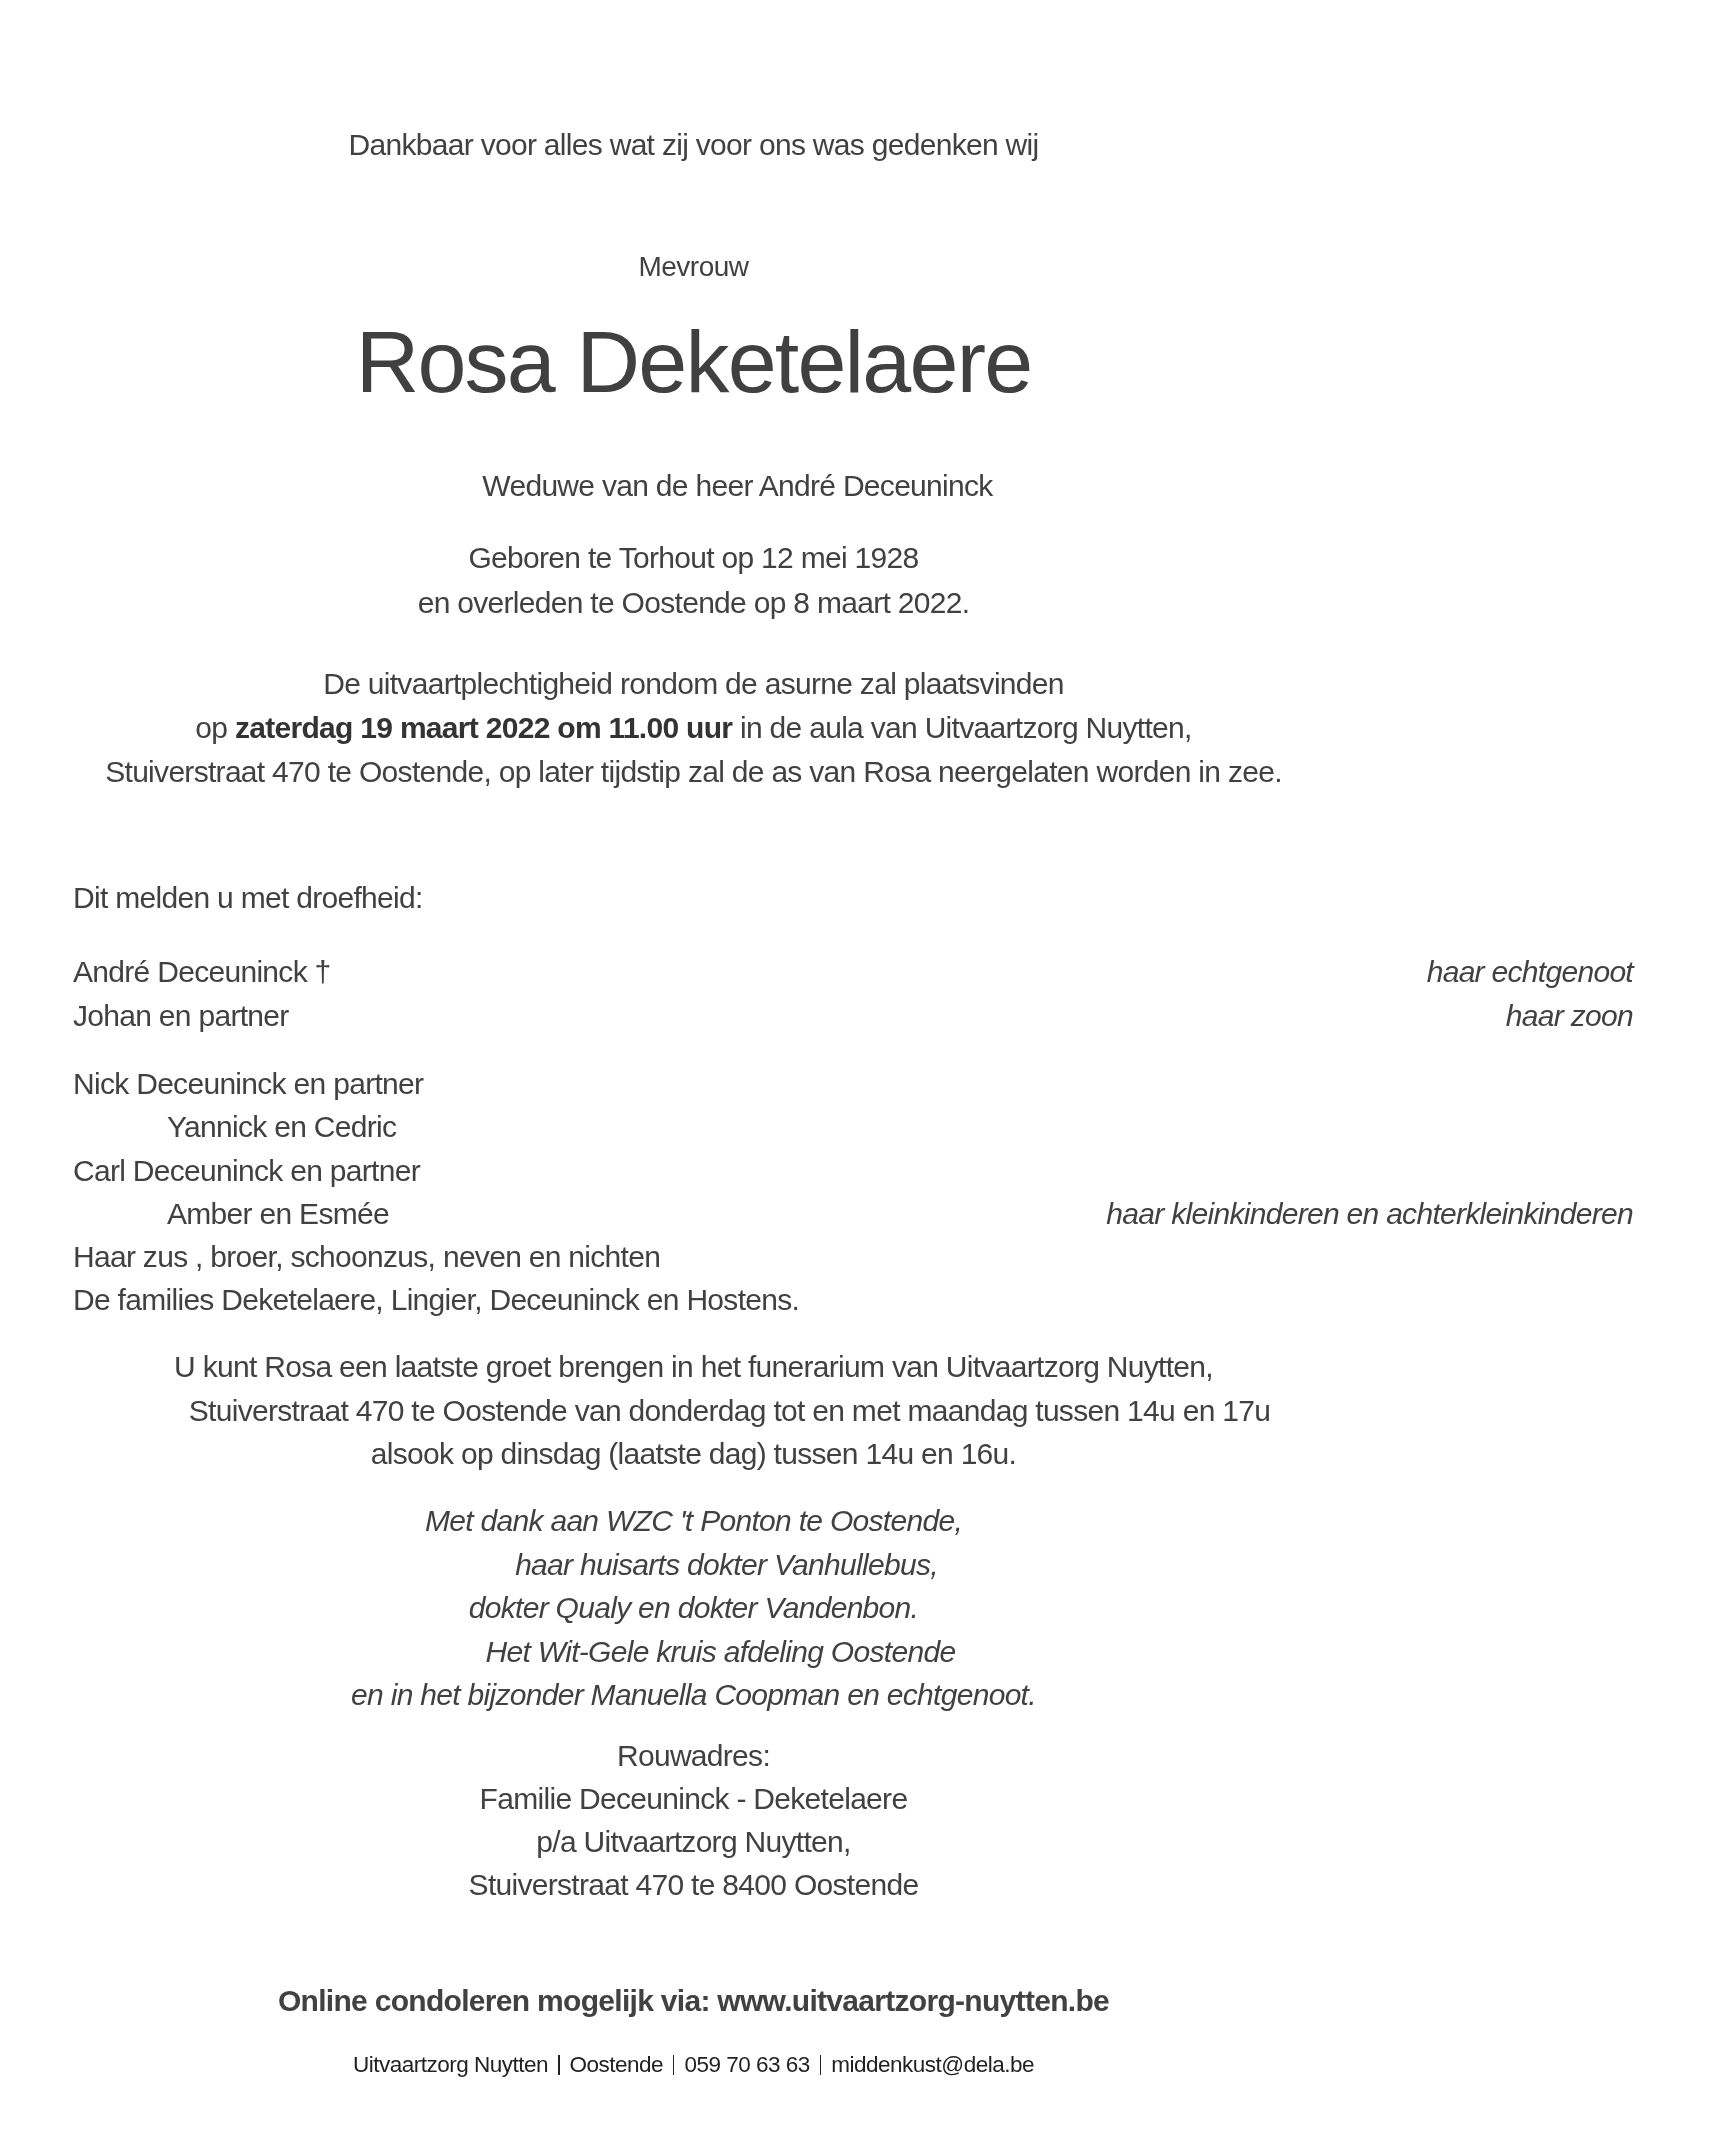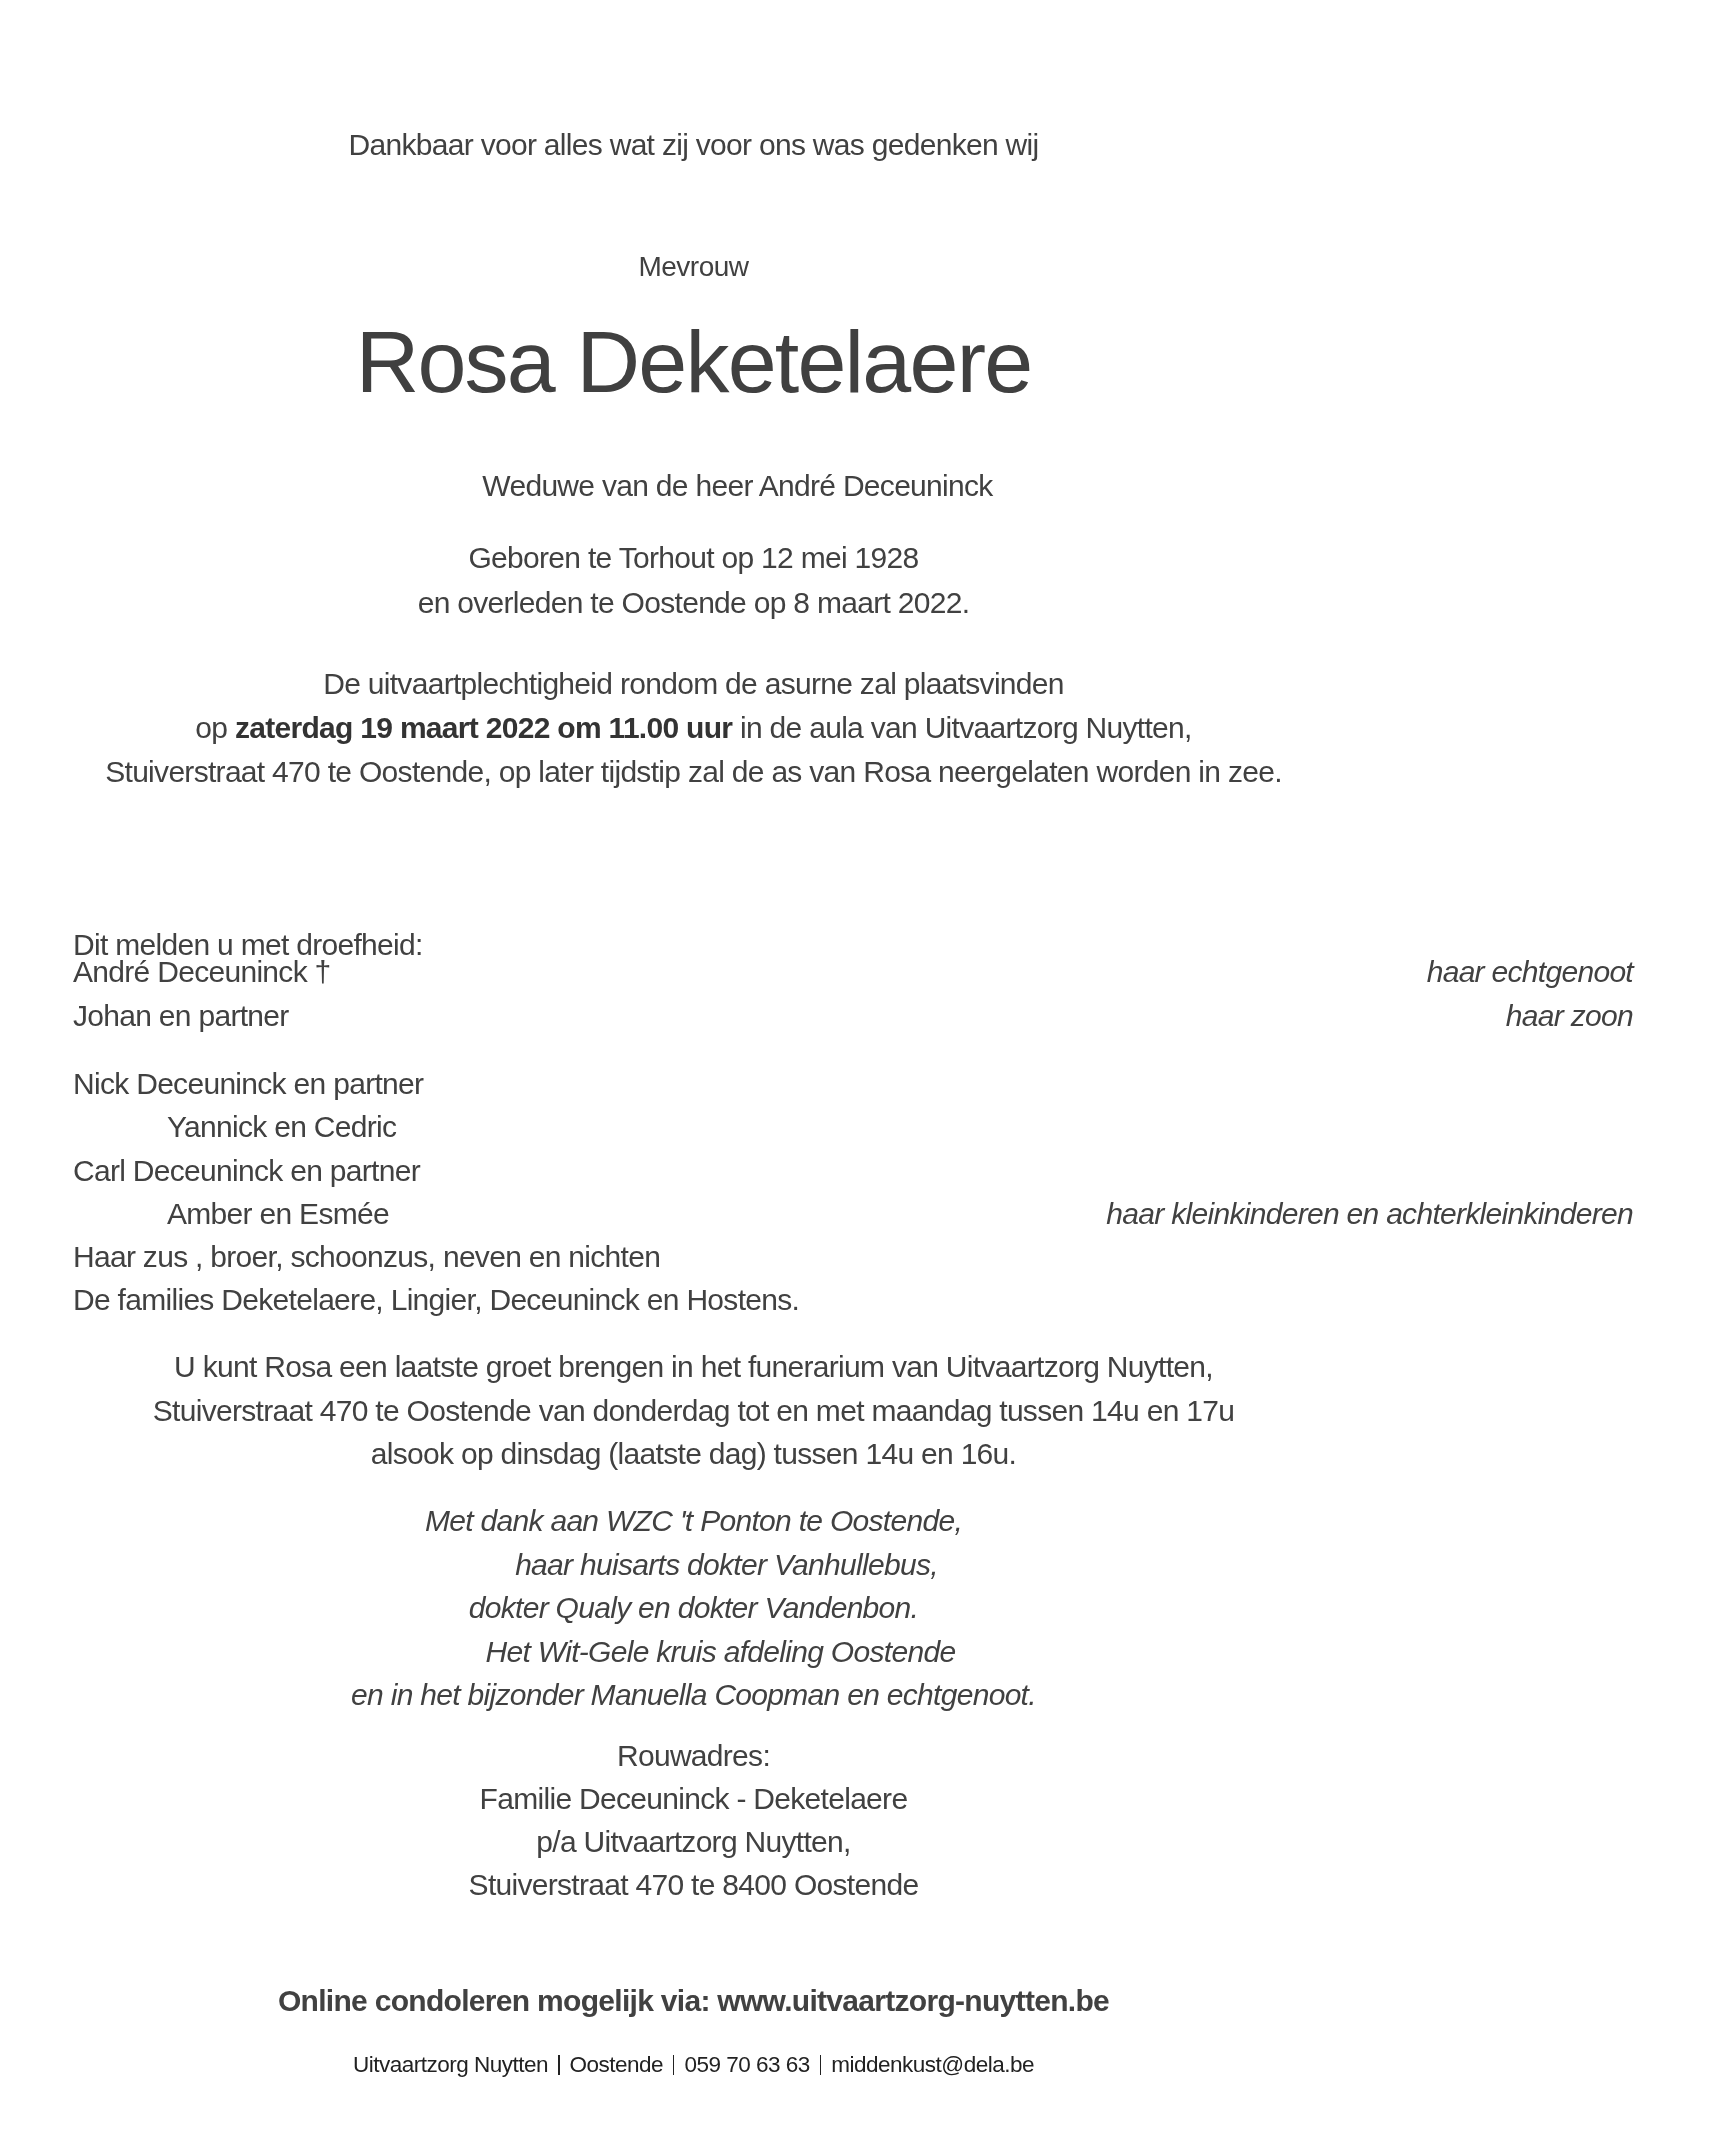--- a/index.html
+++ b/index.html
@@ -19,24 +19,24 @@
   #birth-line { top: 541px; }
   #death-line { top: 586px; }
   #ceremony-1 { top: 667px; }
   #ceremony-2 { top: 711px; }
   #ceremony-3 { top: 755px; }
 
   .left-block { position: absolute; left: 73px; white-space: nowrap; }
   .indent { left: 167px; }
   .right-block { position: absolute; right: 97px; white-space: nowrap; text-align: right; font-style: italic; }
 
-  #announce { top: 928px; }
+  #announce { top: 881px; }
 
   #visit-1 { top: 1350px; }
-  #visit-2 { top: 1394px; }
+  #visit-2 { top: 1394px; padding-left: 36px; }
   #visit-3 { top: 1437px; }
 
   .thanks { font-style: italic; }
   #thanks-0 { top: 1504px; }
   #thanks-1 { top: 1548px; padding-left: 33px; }
   #thanks-2 { top: 1591px; }
   #thanks-3 { top: 1635px; padding-left: 27px; }
   #thanks-4 { top: 1678px; }
 
   #addr-0 { top: 1739px; }

